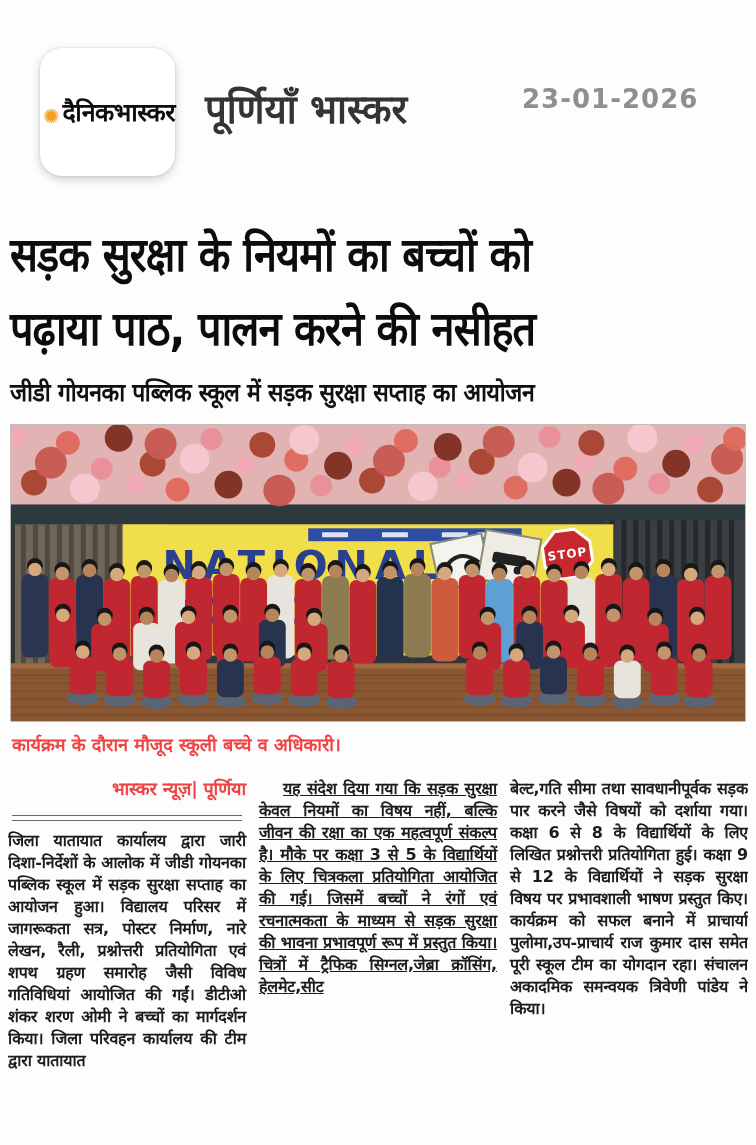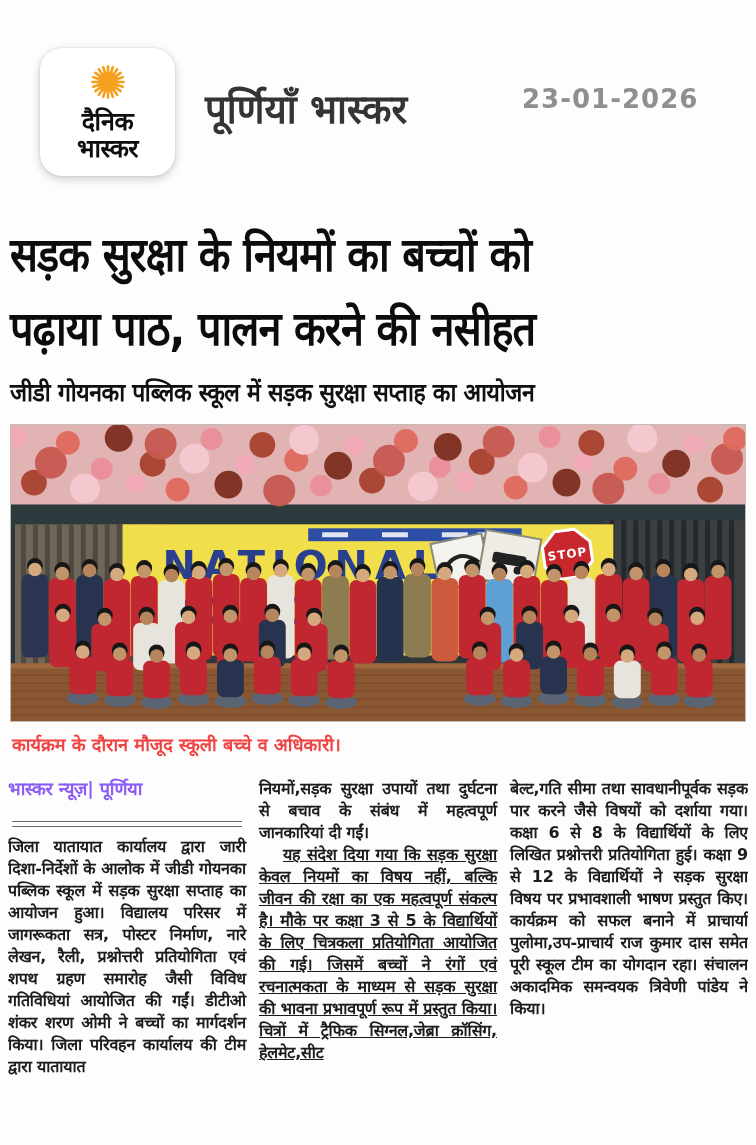--- a/index.html
+++ b/index.html
@@ -2,21 +2,21 @@
 <html><head>
 <meta charset="utf-8">
 <style>
   html,body{margin:0;padding:0;background:#ffffff;}
   #page{position:relative;width:756px;height:1145px;background:#fdfdfd;overflow:hidden;
         font-family:"DejaVu Sans",sans-serif;color:#111;}
 
   
   .logo-card{position:absolute;left:40px;top:48px;width:135px;height:128px;background:#fff;
              border-radius:22px;box-shadow:0 3px 10px rgba(0,0,0,.20), 0 0 0 1px rgba(0,0,0,.04);
-             display:flex;flex-direction:column;align-items:center;}
+             display:flex;flex-direction:row;align-items:center;}
   .logo-sun{margin-top:8px;width:52px;height:52px;}
   .logo-line{font-size:25px;font-weight:bold;line-height:27px;color:#0e0e0e;letter-spacing:-0.5px;}
   .masthead{position:absolute;left:205px;top:80px;font-size:40px;font-weight:bold;color:#343434;
             white-space:nowrap;transform:scaleX(.96);transform-origin:0 0;}
   .issue-date{position:absolute;left:522px;top:84px;font-size:26px;font-weight:bold;color:#8f8f8f;
               white-space:nowrap;letter-spacing:1px;}
 
   
   .headline{position:absolute;left:10px;top:218px;margin:0;font-weight:bold;color:#0c0c0c;
             transform:scaleX(.88);transform-origin:0 0;}
@@ -30,21 +30,21 @@
   .photo svg{display:block;width:100%;height:100%;}
   .caption{position:absolute;left:12px;top:732px;font-size:18px;font-weight:bold;color:#ef4444;}
 
   
   .columns{position:absolute;left:8px;top:778px;width:740px;height:367px;overflow:hidden;
            display:flex;gap:13px;}
   .col{flex:1;min-width:0;font-size:16px;line-height:22px;font-weight:bold;color:#1c1c1c;
        text-align:justify;letter-spacing:-0.2px;}
   .col p{margin:0;}
   .col p.indent{text-indent:24px;text-decoration:underline;}
-  .byline{font-size:18px;font-weight:bold;text-align:left;color:#8b5cf6;margin-bottom:21px;}
+  .byline{font-size:18px;font-weight:bold;text-align:right;color:#ef4444;margin-bottom:15px;}
   .byline-rule{height:4px;border-top:1.6px solid #6a6a6a;border-bottom:1.6px solid #6a6a6a;
                margin:0 4px 9px 4px;}
 </style>
 </head>
 <body>
 
 <div id="page">
 
   <div class="logo-card">
     <svg class="logo-sun" id="sun-svg" viewBox="0 0 60 60">
@@ -383,20 +383,19 @@
   </figure>
   <div class="caption">कार्यक्रम के दौरान मौजूद स्कूली बच्चे व अधिकारी।</div>
 
   <div class="columns">
     <div class="col">
       <div class="byline">भास्कर न्यूज़| पूर्णिया</div>
       <div class="byline-rule"></div>
       <p>जिला यातायात कार्यालय द्वारा जारी दिशा-निर्देशों के आलोक में जीडी गोयनका पब्लिक स्कूल में सड़क सुरक्षा सप्ताह का आयोजन हुआ। विद्यालय परिसर में जागरूकता सत्र, पोस्टर निर्माण, नारे लेखन, रैली, प्रश्नोत्तरी प्रतियोगिता एवं शपथ ग्रहण समारोह जैसी विविध गतिविधियां आयोजित की गईं। डीटीओ शंकर शरण ओमी ने बच्चों का मार्गदर्शन किया। जिला परिवहन कार्यालय की टीम द्वारा यातायात</p>
     </div>
     <div class="col">
-      <p>नियमों,सड़क सुरक्षा उपायों तथा दुर्घटना से बचाव के संबंध में महत्वपूर्ण जानकारियां दी गईं।</p>
       <p class="indent">यह संदेश दिया गया कि सड़क सुरक्षा केवल नियमों का विषय नहीं, बल्कि जीवन की रक्षा का एक महत्वपूर्ण संकल्प है। मौके पर कक्षा 3 से 5 के विद्यार्थियों के लिए चित्रकला प्रतियोगिता आयोजित की गई। जिसमें बच्चों ने रंगों एवं रचनात्मकता के माध्यम से सड़क सुरक्षा की भावना प्रभावपूर्ण रूप में प्रस्तुत किया। चित्रों में ट्रैफिक सिग्नल,जेब्रा क्रॉसिंग, हेलमेट,सीट</p>
     </div>
     <div class="col">
       <p>बेल्ट,गति सीमा तथा सावधानीपूर्वक सड़क पार करने जैसे विषयों को दर्शाया गया। कक्षा 6 से 8 के विद्यार्थियों के लिए लिखित प्रश्नोत्तरी प्रतियोगिता हुई। कक्षा 9 से 12 के विद्यार्थियों ने सड़क सुरक्षा विषय पर प्रभावशाली भाषण प्रस्तुत किए। कार्यक्रम को सफल बनाने में प्राचार्या पुलोमा,उप-प्राचार्य राज कुमार दास समेत पूरी स्कूल टीम का योगदान रहा। संचालन अकादमिक समन्वयक त्रिवेणी पांडेय ने किया।</p>
     </div>
   </div>
 </div>
 
 </body></html>

